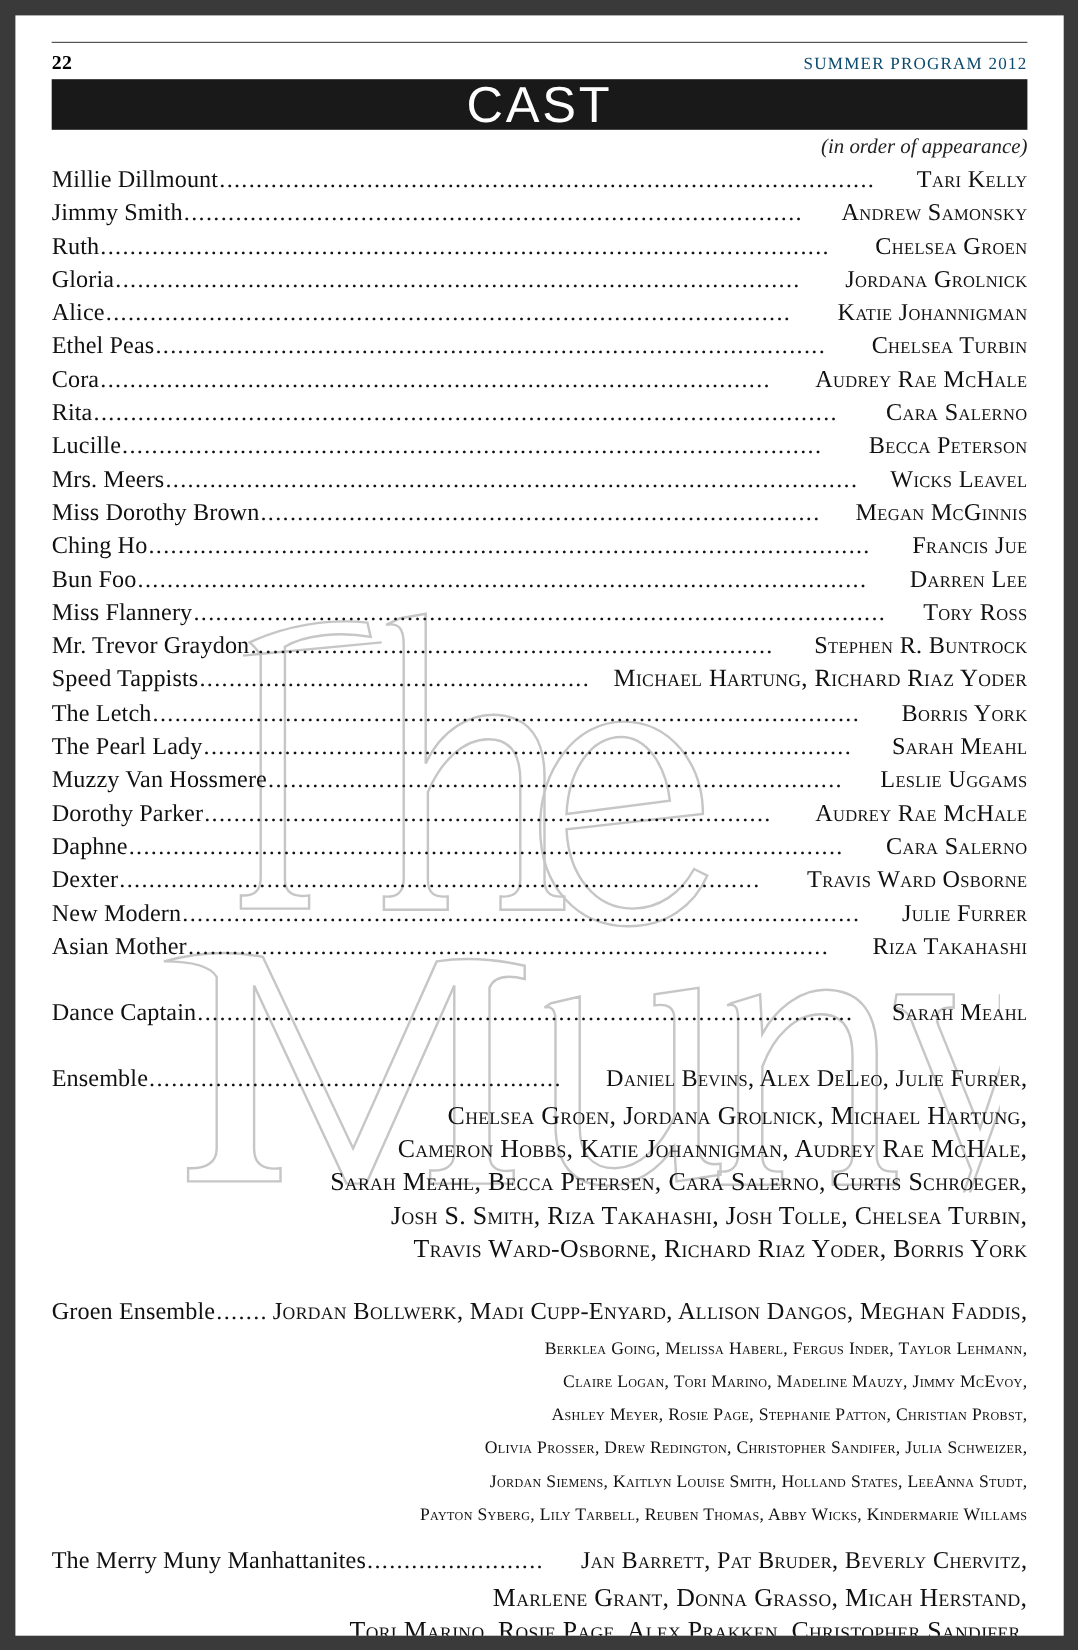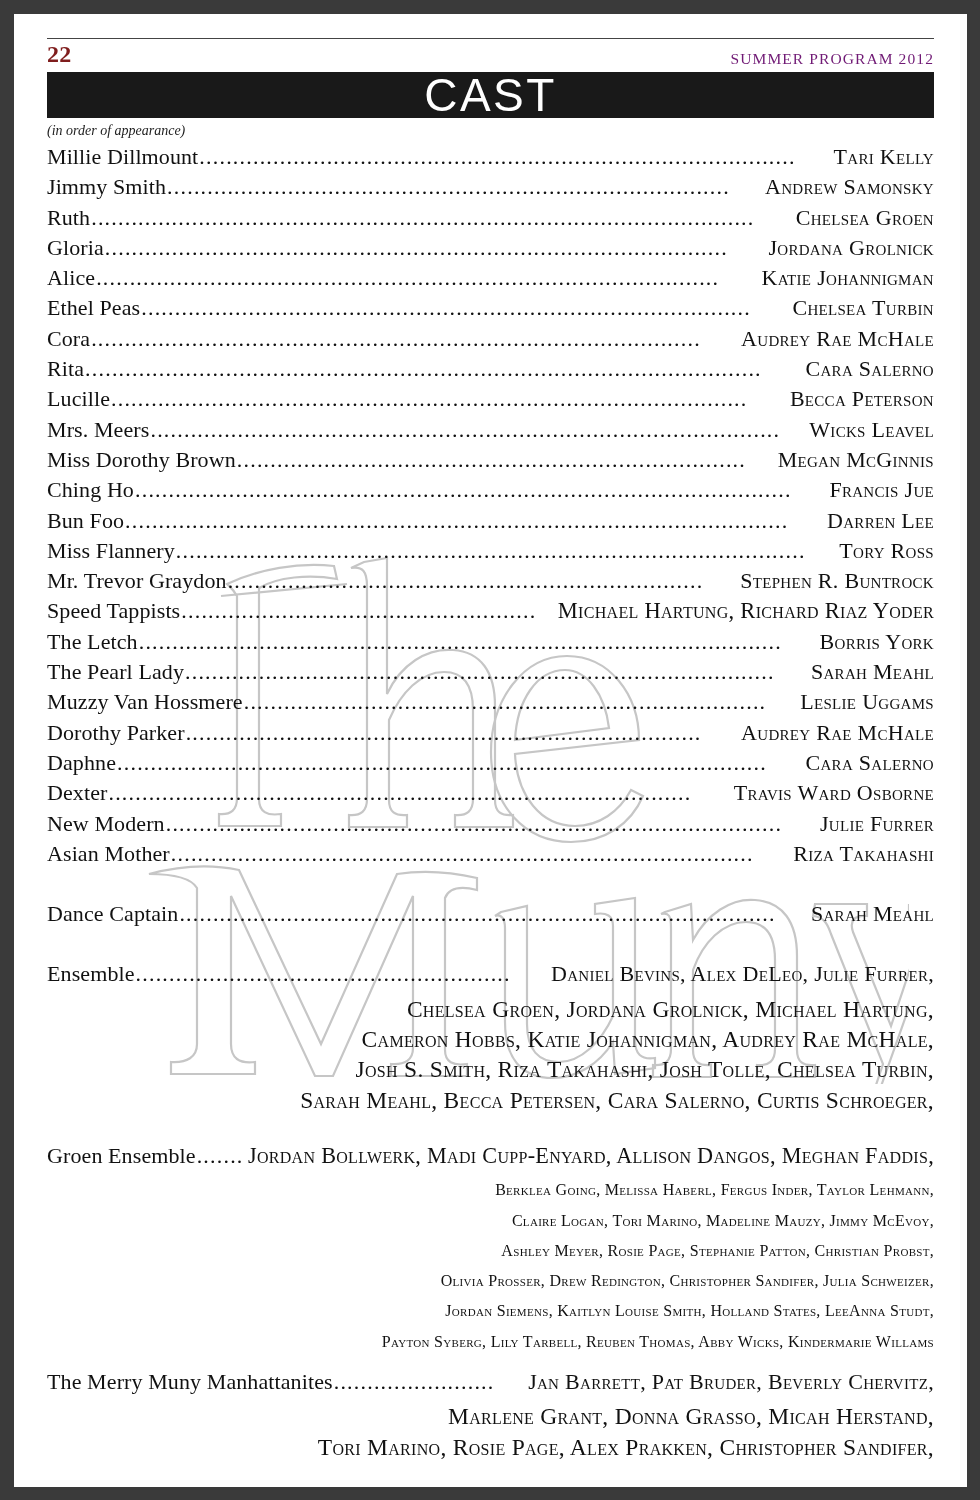--- a/index.html
+++ b/index.html
@@ -51,29 +51,29 @@
     display: flex;
     justify-content: space-between;
     align-items: flex-end;
     border-top: 1.5px solid #444;
     padding-top: 3px;
     margin-top: 24px;
     height: 26px;
   }
   .folio {
     font-family: "Liberation Serif", serif;
-    font-size: 24px;
+    font-size: 18px;
     font-weight: bold;
-    color: #7f1d1d;
+    color: #000000;
     letter-spacing: 0.3px;
   }
   .runhead-title {
     font-family: "Liberation Serif", serif;
     font-size: 15.5px;
-    color: #701a75;
+    color: #0c4a6e;
     letter-spacing: 1.1px;
   }
 
   
   .banner {
     background: #191919;
     height: 46px;
     margin-top: 4px;
     display: flex;
     align-items: center;
@@ -81,23 +81,23 @@
   }
   .banner-title {
     color: #ffffff;
     font-family: "Liberation Sans", sans-serif;
     font-size: 46px;
     font-weight: 400;
     letter-spacing: 2.5px;
     line-height: 1;
   }
   .subtitle {
-    text-align: left;
+    text-align: right;
     font-style: italic;
-    font-size: 14px;
+    font-size: 19px;
     color: #222;
     margin-top: 5px;
     margin-bottom: 7px;
   }
 
   
   .cast-list { margin-top: 2px; }
   .row {
     display: flex;
     align-items: baseline;
@@ -329,22 +329,23 @@
 
     <div class="blk">
       <div class="first">
         <span class="role">Ensemble</span>
         <span class="leader">........................................................</span>
         <span class="actor">Daniel Bevins, Alex DeLeo, Julie Furrer,</span>
       </div>
       <div id="ensemble-lines">
             <div class="cont">Chelsea Groen, Jordana Grolnick, Michael Hartung,</div>
             <div class="cont">Cameron Hobbs, Katie Johannigman, Audrey Rae McHale,</div>
+            <div class="cont">Sarah Meahl, Becca Petersen, Cara Salerno, Curtis Schroeger,</div>
             <div class="cont">Josh S. Smith, Riza Takahashi, Josh Tolle, Chelsea Turbin,</div>
-            <div class="cont">Sarah Meahl, Becca Petersen, Cara Salerno, Curtis Schroeger,</div>
+            <div class="cont">Travis Ward-Osborne, Richard Riaz Yoder, Borris York</div>
           </div>
     </div>
 
     <div class="gap"></div>
 
     <div class="blk">
       <div class="first">
         <span class="role">Groen Ensemble</span>
         <span class="leader">.......</span>
         <span class="actor sc-sm">Jordan Bollwerk, Madi Cupp-Enyard, Allison Dangos, Meghan Faddis,</span>

